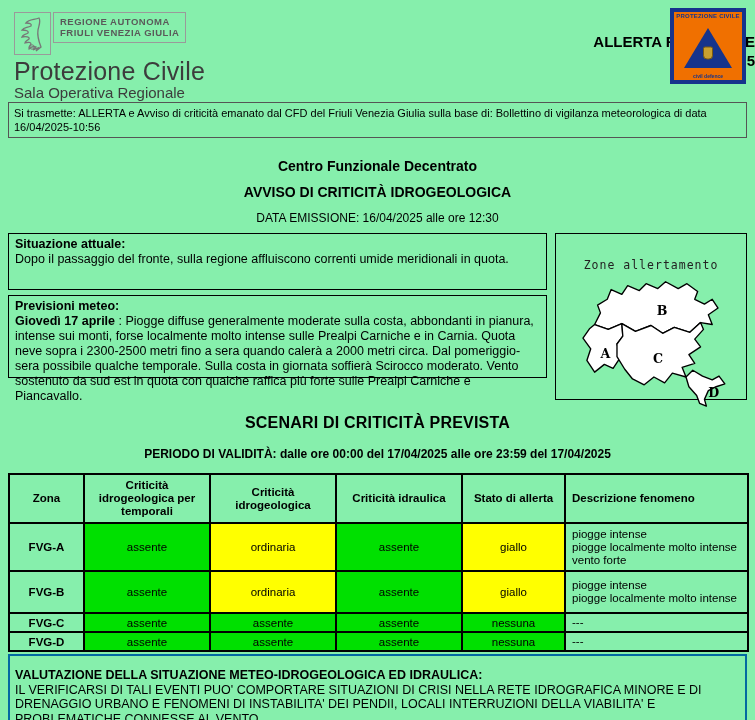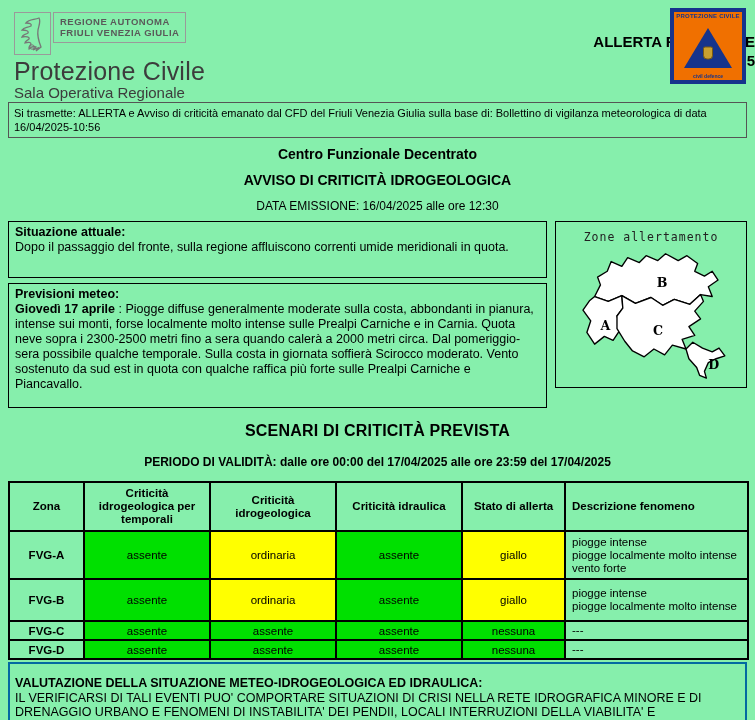--- a/index.html
+++ b/index.html
@@ -21,33 +21,33 @@
   .pc-inner { position:relative; width:100%; height:100%; background:#f07000; border:1px solid #16348c; }
   .pc-top-text { position:absolute; top:1px; left:0; right:0; text-align:center; font-size:6px; font-weight:bold; color:#16348c; letter-spacing:0.2px; }
   .pc-bottom-text { position:absolute; bottom:1px; left:0; right:0; text-align:center; font-size:5px; font-weight:bold; color:#16348c; }
   .pc-triangle { position:absolute; left:50%; top:53%; transform:translate(-50%,-50%); width:0; height:0; border-left:24px solid transparent; border-right:24px solid transparent; border-bottom:40px solid #16348c; }
   .pc-emblem { position:absolute; left:50%; top:60%; transform:translate(-50%,-50%); width:10px; height:13px; background:#c8a030; border:1px solid #7a5a10; border-radius:2px 2px 4px 4px; }
 
   
   .trans-box { margin:2px 8px 0 8px; border:1px solid #555; padding:3px 5px; font-size:11px; line-height:14px; }
 
   
-  .h-cfd { text-align:center; font-weight:bold; font-size:14px; margin-top:8px; }
+  .h-cfd { text-align:center; font-weight:bold; font-size:14px; margin-top:20px; }
   .h-avviso { text-align:center; font-weight:bold; font-size:14px; margin-top:10px; }
   .h-data { text-align:center; font-size:12px; margin-top:11px; }
 
   
   .middle { display:flex; margin:8px 8px 0 8px; }
   .left-col { width:539px; }
   .info-box { border:1px solid #000; padding:3px 6px; font-size:12.5px; line-height:15px; }
   .info-box .box-title { font-weight:bold; }
   .box-situazione { height:57px; }
-  .box-previsioni { height:125px; margin-top:5px; }
+  .box-previsioni { height:83px; margin-top:5px; }
   .map-box { border:1px solid #000; width:192px; height:167px; margin-left:8px; padding-top:8px; }
-  .map-title { text-align:center; font-family:"DejaVu Sans Mono", monospace; font-size:11.5px; letter-spacing:1px; color:#222; }
+  .map-title { text-align:center; font-family:"DejaVu Sans Mono", monospace; font-size:11.5px; letter-spacing:1px; color:#222;margin-top:16px; }
   .map-svg { display:block; margin:2px auto 0 auto; }
   .map-svg text { font-family:"DejaVu Serif", serif; font-weight:bold; font-size:13px; }
 
   
   .h-scenari { text-align:center; font-weight:bold; font-size:16px; margin-top:14px; letter-spacing:0.2px; }
   .h-periodo { text-align:center; font-weight:bold; font-size:12px; margin-top:15px; }
 
   
   table.crit { border-collapse:collapse; margin:12px 8px 0 8px; width:739px; table-layout:fixed; }
   table.crit th, table.crit td { border:2px solid #000; font-size:11.5px; vertical-align:middle; }

